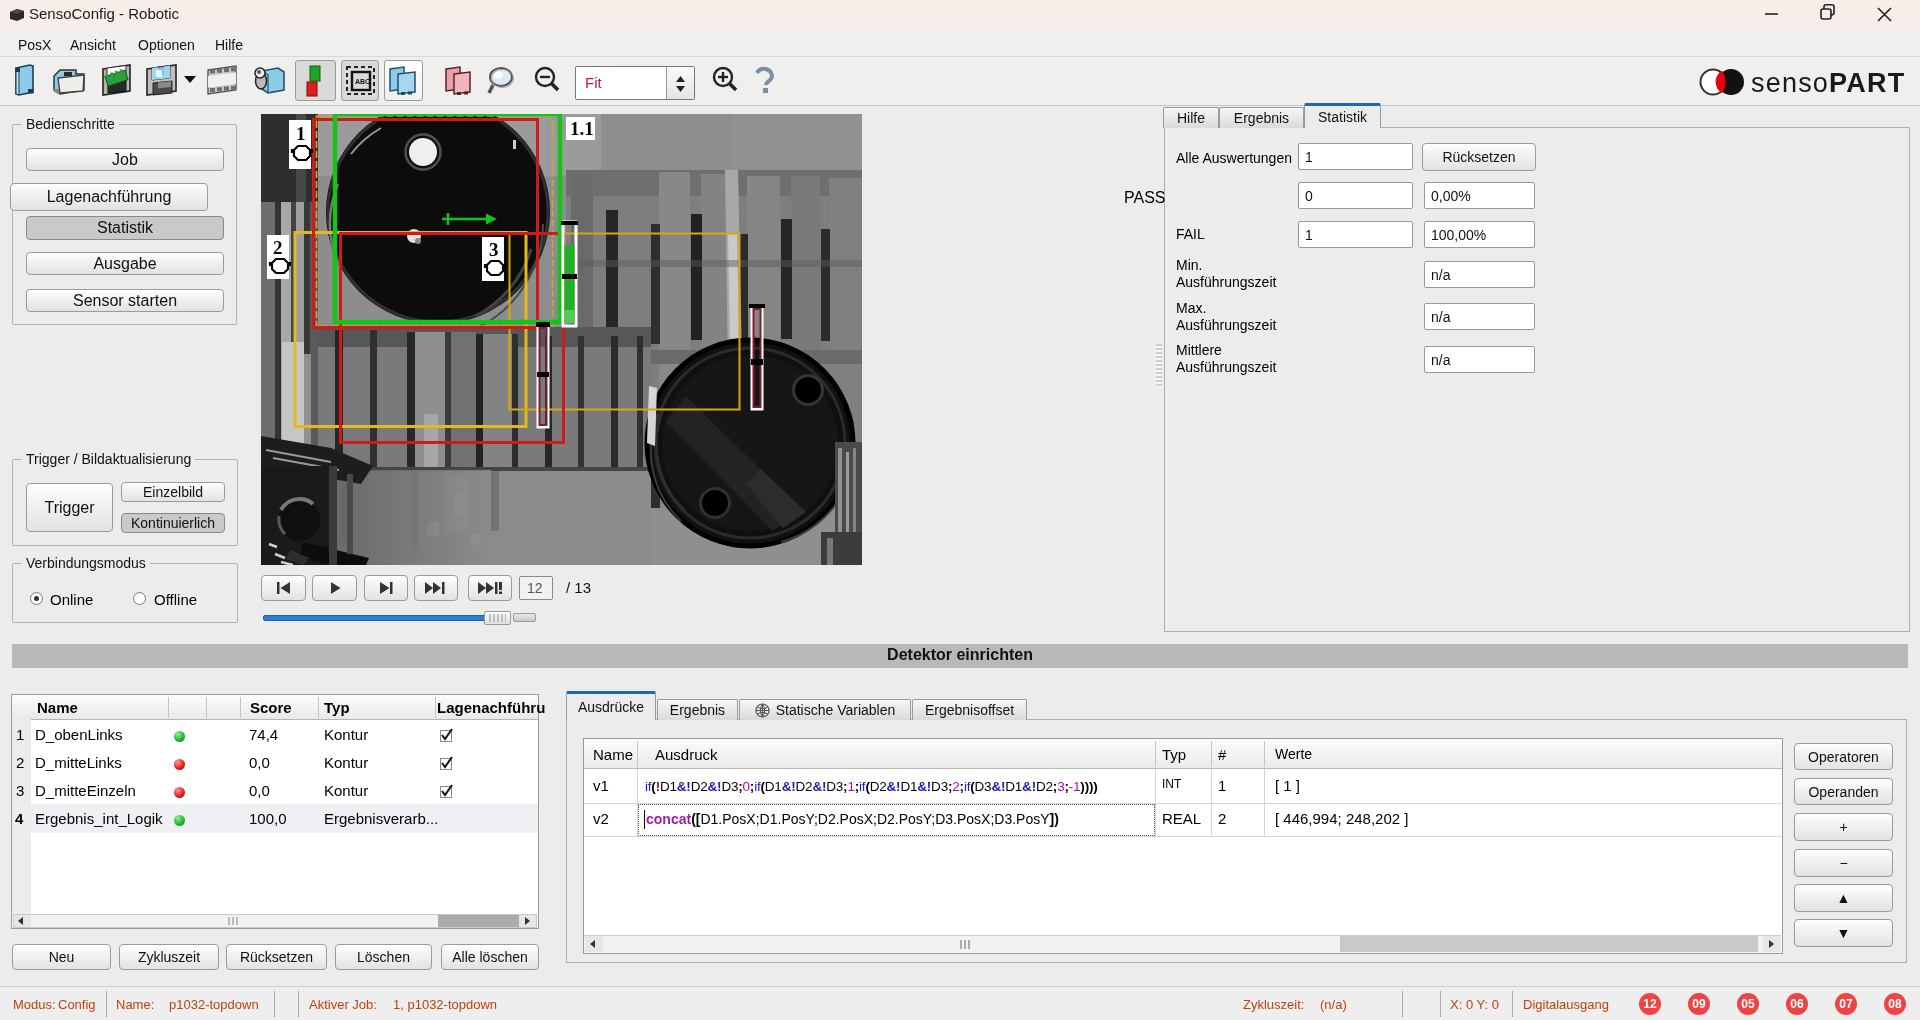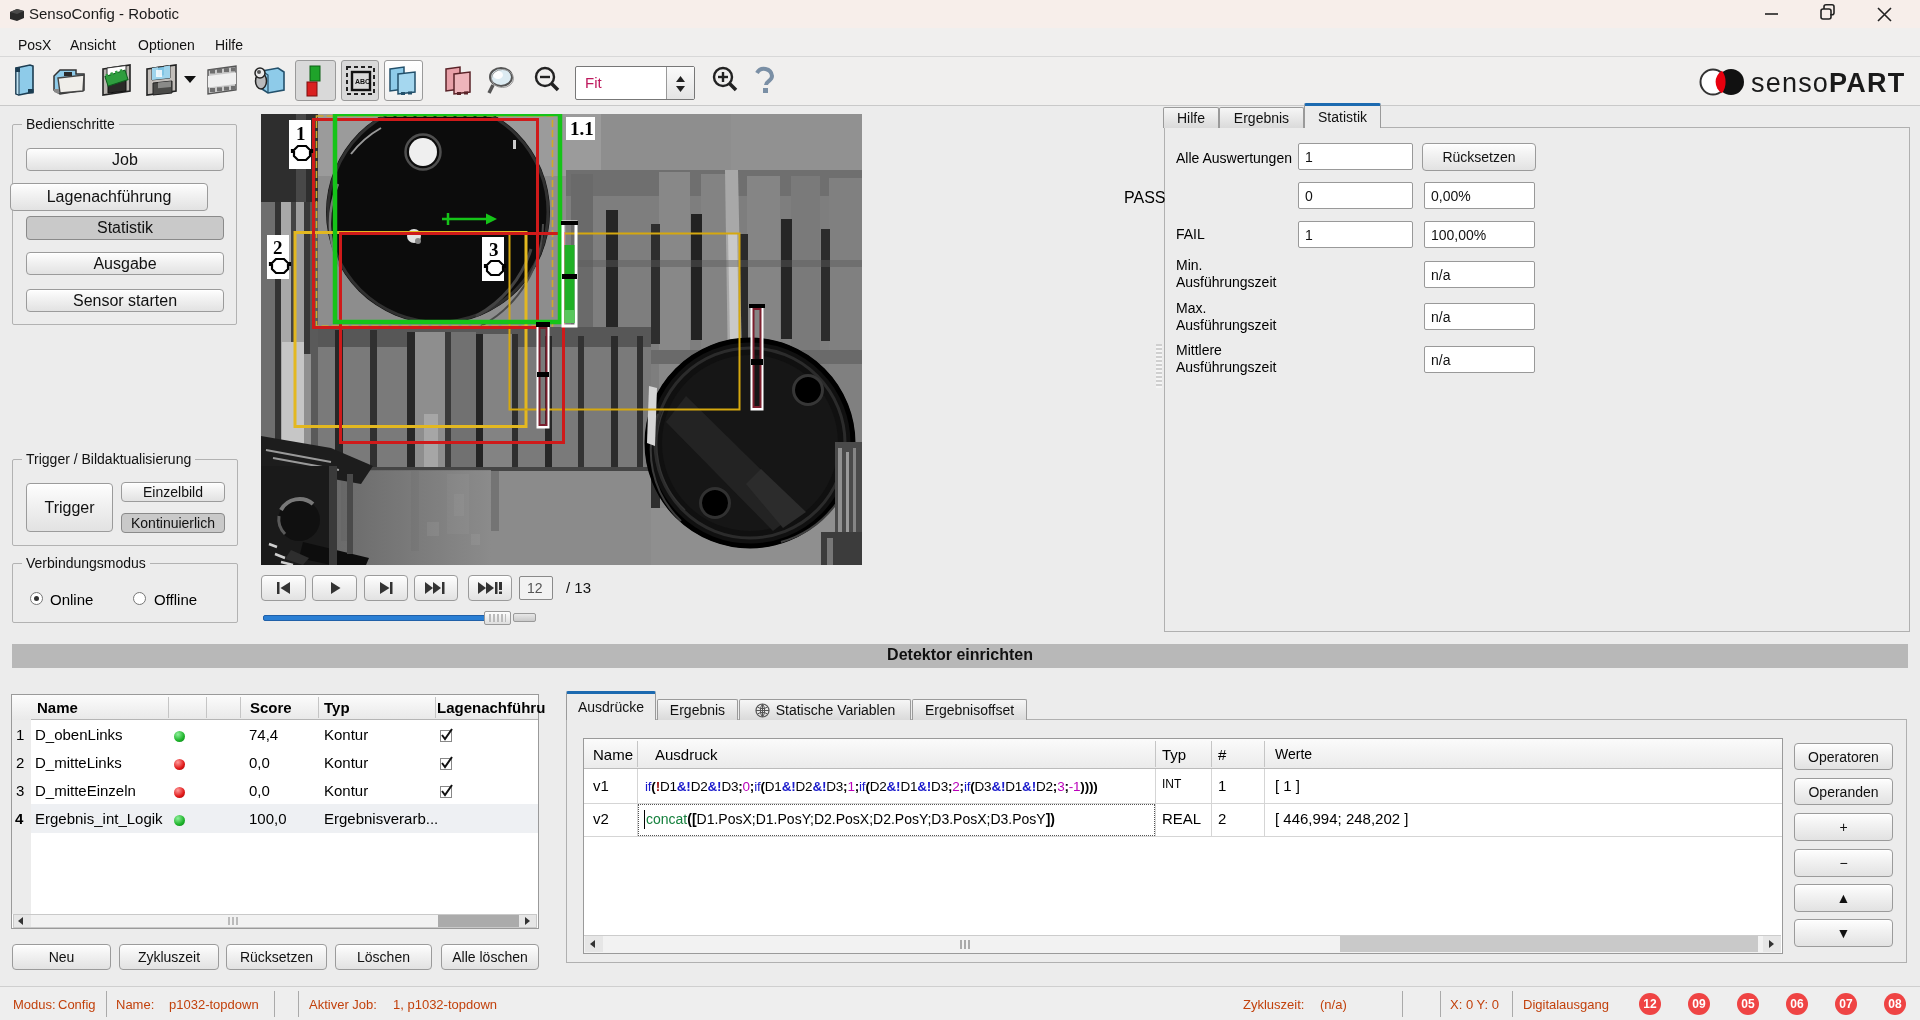--- a/index.html
+++ b/index.html
@@ -578,21 +578,21 @@
 
 <div class="abs" style="left:593px;top:777px;font-size:15px">v1</div>
 <div class="abs" style="left:645px;top:779px;font-size:13.5px;font-weight:bold;white-space:nowrap;letter-spacing:-0.2px"><span style="color:#1a1acc;font-weight:normal">if</span>(<span style="font-weight:normal"><b style="color:#991111">!</b>D1<b style="color:#1a1acc">&amp;!</b>D2<b style="color:#1a1acc">&amp;!</b>D3</span>;<span style="color:#bb00bb;font-weight:normal">0</span>;<span style="color:#1a1acc;font-weight:normal">if</span>(<span style="font-weight:normal">D1<b style="color:#1a1acc">&amp;!</b>D2<b style="color:#1a1acc">&amp;!</b>D3</span>;<span style="color:#bb00bb;font-weight:normal">1</span>;<span style="color:#1a1acc;font-weight:normal">if</span>(<span style="font-weight:normal">D2<b style="color:#1a1acc">&amp;!</b>D1<b style="color:#1a1acc">&amp;!</b>D3</span>;<span style="color:#bb00bb;font-weight:normal">2</span>;<span style="color:#1a1acc;font-weight:normal">if</span>(<span style="font-weight:normal">D3<b style="color:#1a1acc">&amp;!</b>D1<b style="color:#1a1acc">&amp;!</b>D2</span>;<span style="color:#bb00bb;font-weight:normal">3</span>;<span style="color:#bb00bb;font-weight:normal">-1</span>))))</div>
 <div class="abs" style="left:1162px;top:777px;font-size:12px">INT</div>
 <div class="abs" style="left:1218px;top:777px;font-size:15px">1</div>
 <div class="abs" style="left:1275px;top:777px;font-size:15px">[ 1 ]</div>
 
 <div class="abs" style="left:638px;top:804px;width:517px;height:32px;border:1px dotted #555"></div>
 <div class="abs" style="left:593px;top:810px;font-size:15px">v2</div>
 <div class="abs" style="left:644px;top:810px;width:1px;height:19px;background:#000"></div>
-<div class="abs" style="left:646px;top:811px;font-size:14px;font-weight:bold;white-space:nowrap"><span style="color:#15803d;font-weight:normal">concat</span>([<span style="font-weight:normal">D1.PosX;D1.PosY;D2.PosX;D2.PosY;D3.PosX;D3.PosY</span>])</div>
+<div class="abs" style="left:646px;top:811px;font-size:14px;font-weight:bold;white-space:nowrap"><span style="color:#a21caf;font-weight:bold">concat</span>([<span style="font-weight:normal">D1.PosX;D1.PosY;D2.PosX;D2.PosY;D3.PosX;D3.PosY</span>])</div>
 <div class="abs" style="left:1162px;top:810px;font-size:15px">REAL</div>
 <div class="abs" style="left:1218px;top:810px;font-size:15px">2</div>
 <div class="abs" style="left:1275px;top:810px;font-size:15px">[ 446,994; 248,202 ]</div>
 
 <div class="abs" style="left:584px;top:935px;width:1197px;height:18px;background:#f2f2f2;border-top:1px solid #ccc"></div>
 <div class="abs" style="left:585px;top:936px;width:18px;height:16px;background:#e6e6e6"></div>
 <svg class="abs" style="left:589px;top:940px" width="8" height="8" viewBox="0 0 8 8">
     <polygon points="6,0 6,8 1,4" fill="#333"></polygon>
   </svg>
 <div class="abs" style="left:1763px;top:936px;width:18px;height:16px;background:#e6e6e6"></div>

